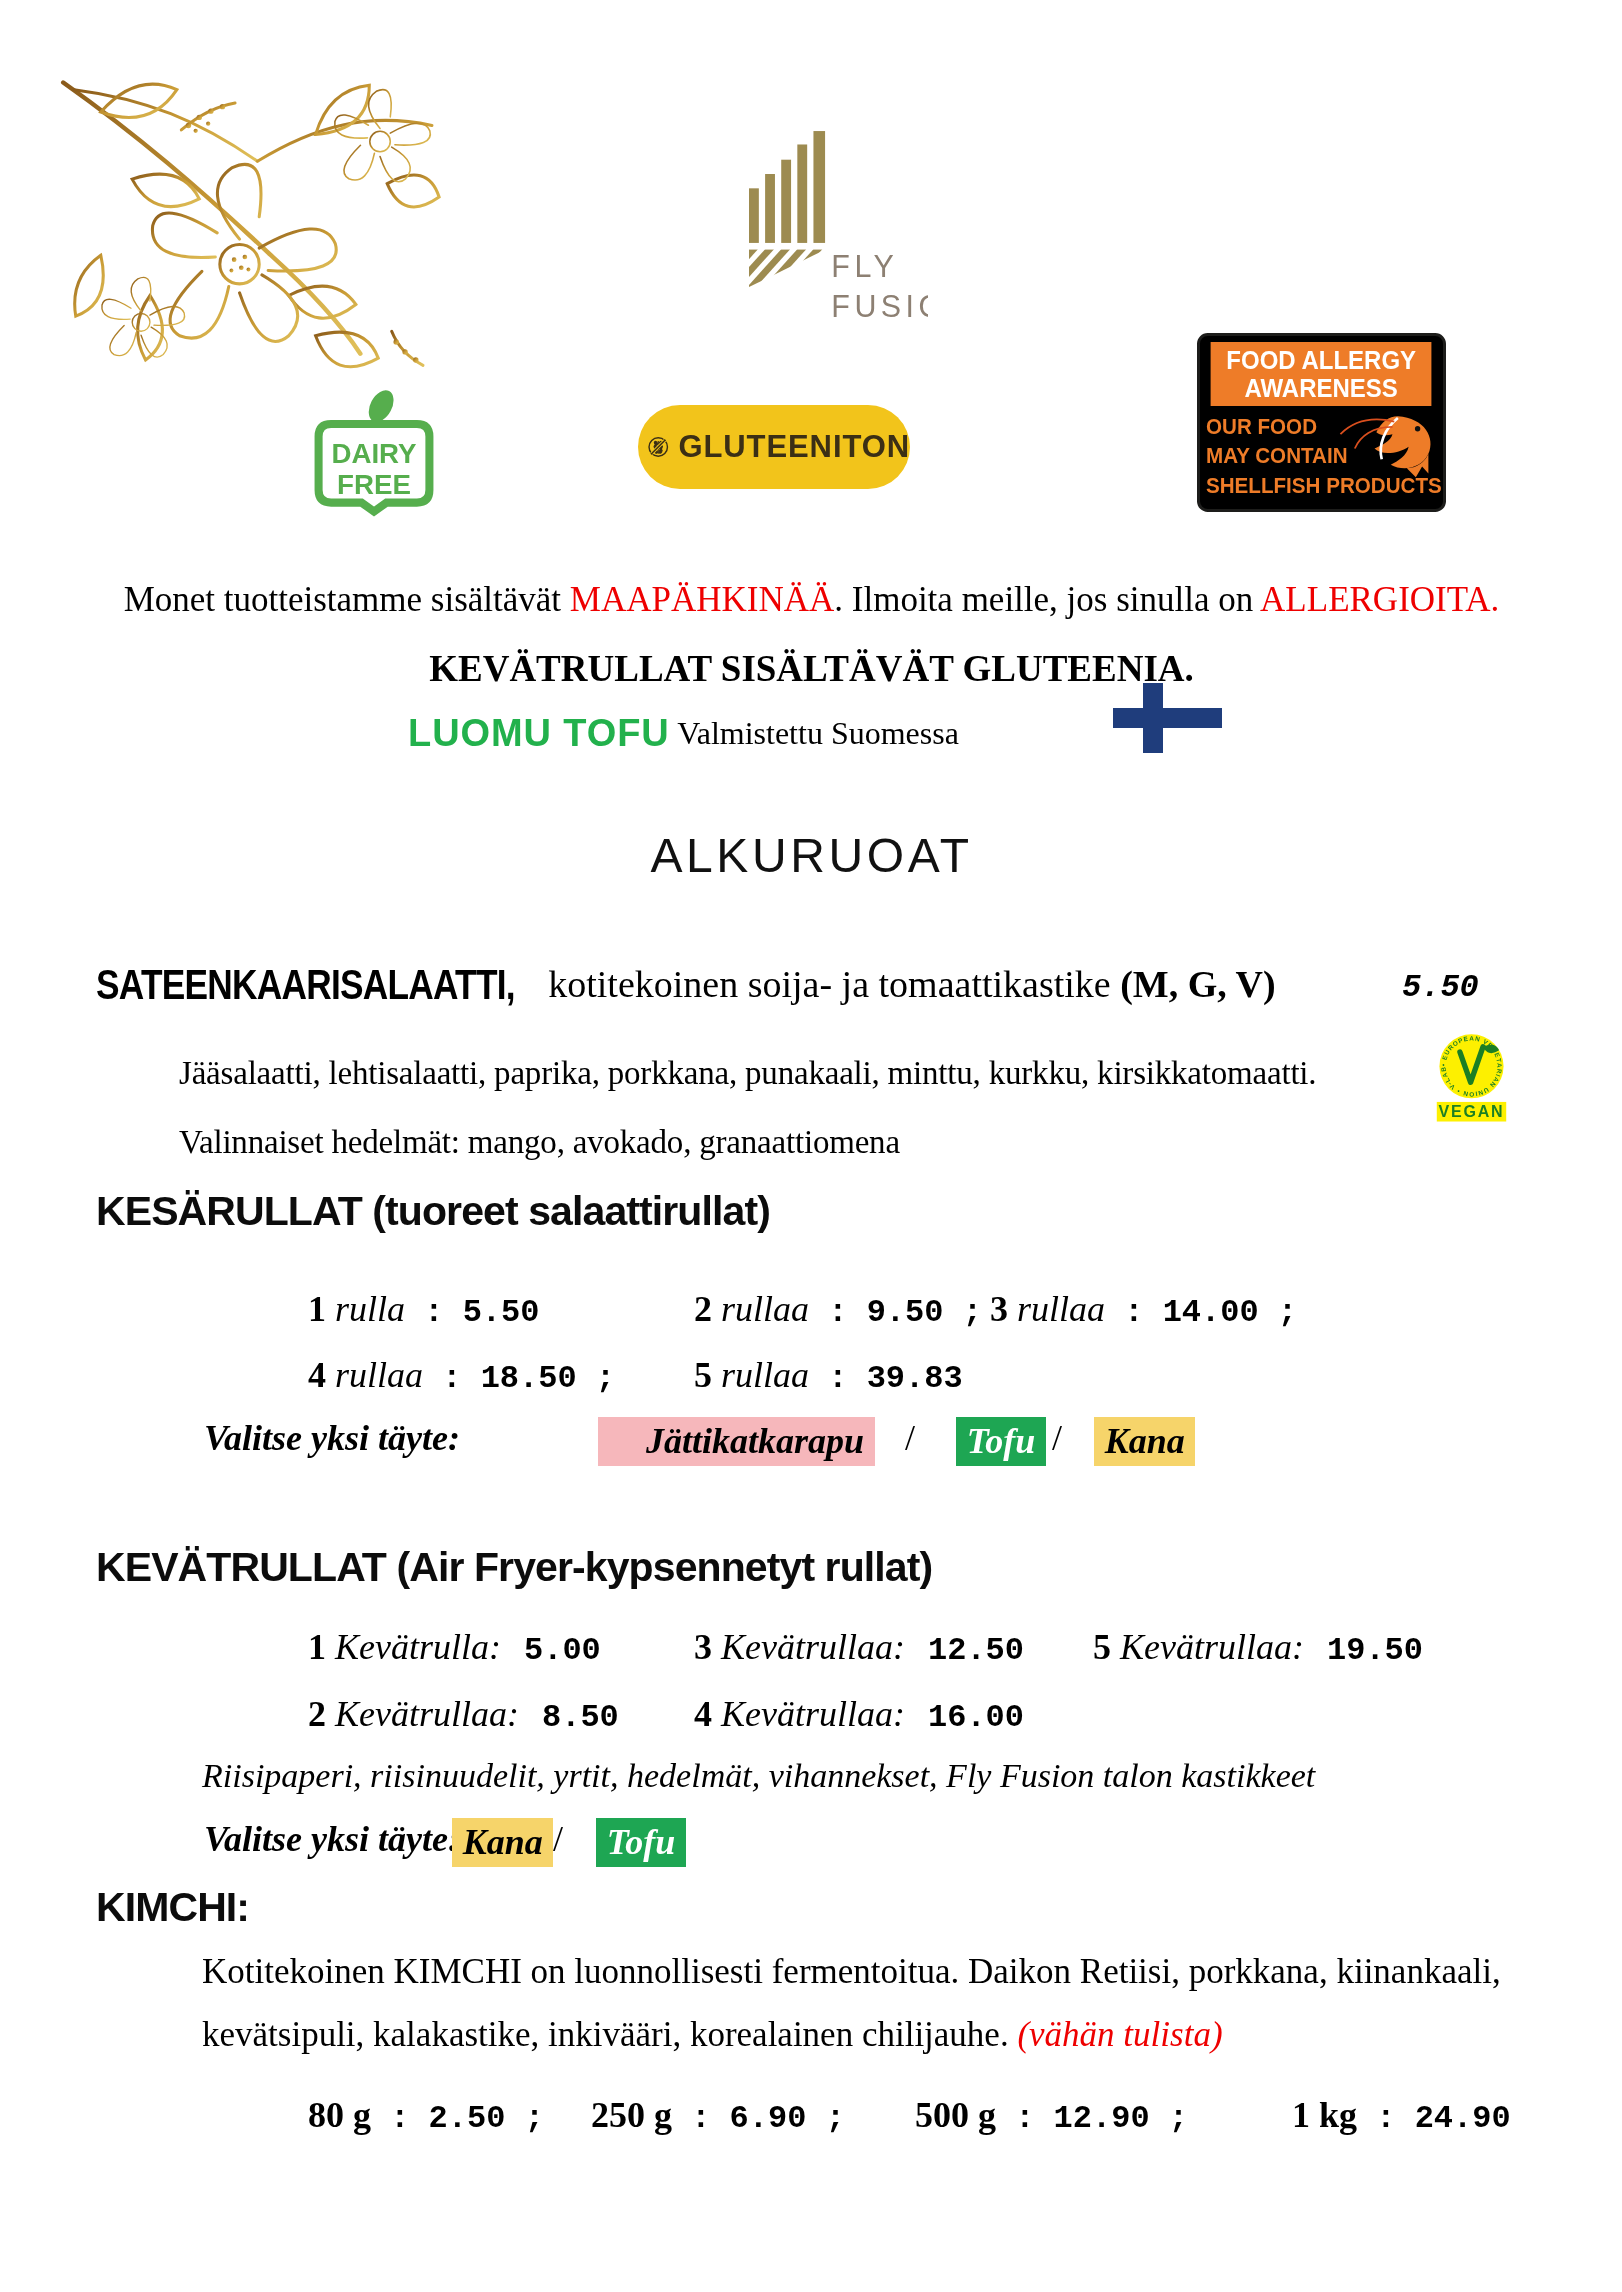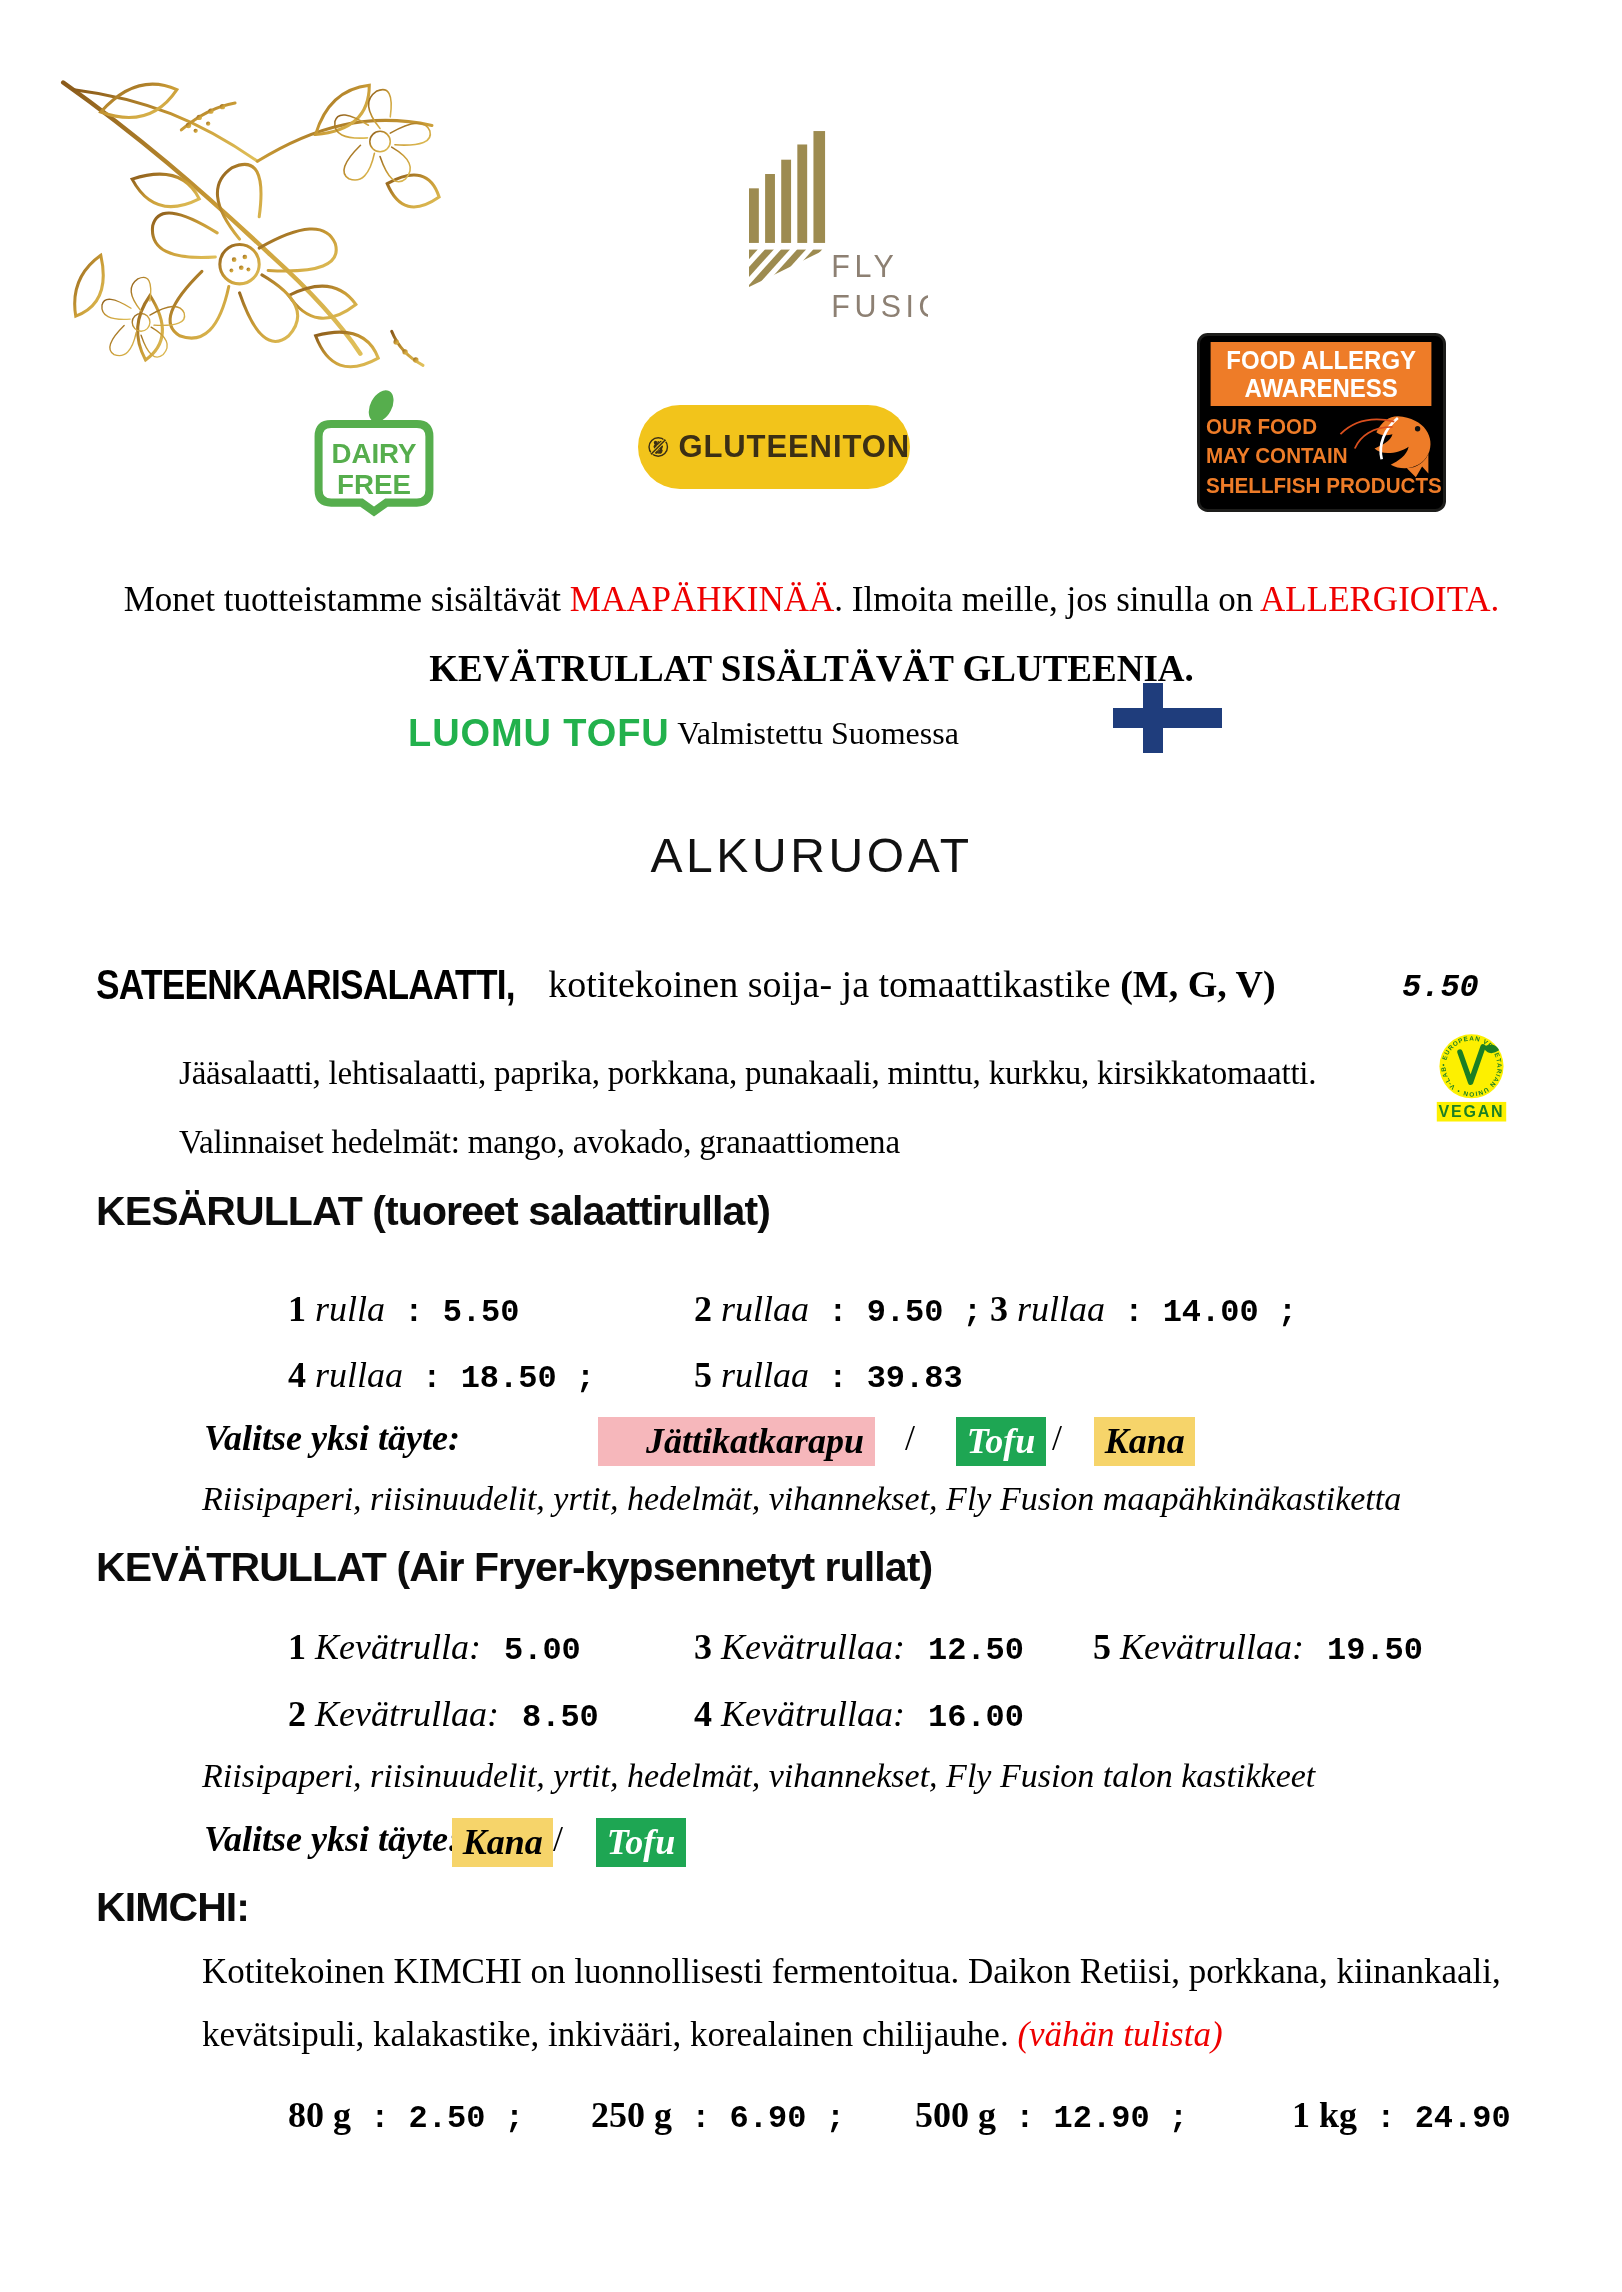--- a/index.html
+++ b/index.html
@@ -79,21 +79,21 @@
     font-size:41px; letter-spacing:-0.9px; color:#0c0c0c;
   }
   .h-kesarullat { left:96px; top:1188px; }
   .h-kevatrullat { left:96px; top:1544px; }
   .h-kimchi { left:96px; top:1884px; }
 
   .row { left:0; top:0; width:1623px; height:50px; }
   .qty { font-weight:700; font-size:36px; }
   .unit { font-style:italic; font-size:36px; }
   .pr { font-family:"Liberation Mono", monospace; font-weight:700; font-size:32px; }
-  .g1 { position:absolute; left:288px; }
+  .g1 { position:absolute; left:308px; }
   .g2 { position:absolute; left:694px; }
   .g3 { position:absolute; left:990px; }
   .g3k { position:absolute; left:1093px; }
   .k2 { position:absolute; left:591px; }
   .k3 { position:absolute; left:915px; }
   .k4 { position:absolute; left:1292px; }
   .pr-gap { margin-left:23px; }
 
   .choose-label { font-weight:700; font-style:italic; font-size:36px; }
   .opt { font-weight:700; font-style:italic; font-size:36px; padding:2.7px 10.7px 4.5px; }
@@ -308,21 +308,20 @@
 
   <div class="abs row" style="top:1417px;">
     <span style="position:absolute; left:204px;" class="choose-label">Valitse yksi täyte:</span>
     <span style="position:absolute; left:598px;" class="opt opt-pink">Jättikatkarapu</span>
     <span style="position:absolute; left:905px;" class="sep">/</span>
     <span style="position:absolute; left:956px;" class="opt opt-green">Tofu</span>
     <span style="position:absolute; left:1052px;" class="sep">/</span>
     <span style="position:absolute; left:1094px;" class="opt opt-yellow">Kana</span>
   </div>
 
-  <div class="abs ingredients" style="left:202px; top:1480px;">Riisipaperi, riisinuudelit, yrtit, hedelmät, vihannekset, Fly Fusion maapähkinäkastiketta</div>
 
   <div class="abs heading h-kevatrullat">KEVÄTRULLAT (Air Fryer-kypsennetyt rullat)</div>
 
   <div class="abs row" style="top:1626px;">
     <span class="g1"><span class="qty">1 </span><span class="unit">Kevätrulla:</span><span class="pr pr-gap">5.00</span></span>
     <span class="g2"><span class="qty">3 </span><span class="unit">Kevätrullaa:</span><span class="pr pr-gap">12.50</span></span>
     <span class="g3k"><span class="qty">5 </span><span class="unit">Kevätrullaa:</span><span class="pr pr-gap">19.50</span></span>
   </div>
   <div class="abs row" style="top:1693px;">
     <span class="g1"><span class="qty">2 </span><span class="unit">Kevätrullaa:</span><span class="pr pr-gap">8.50</span></span>

